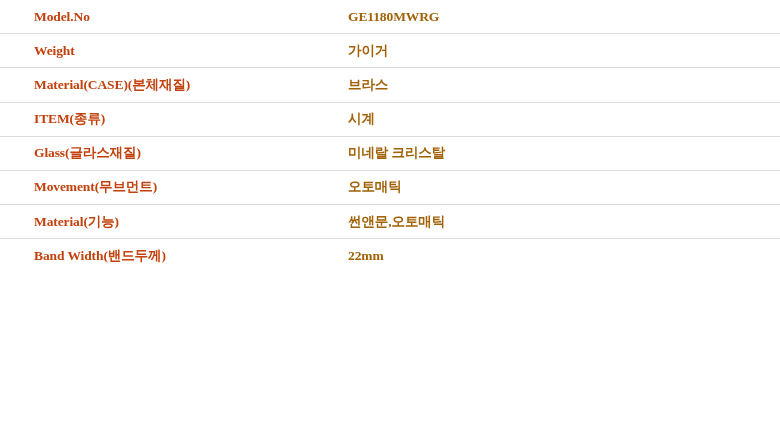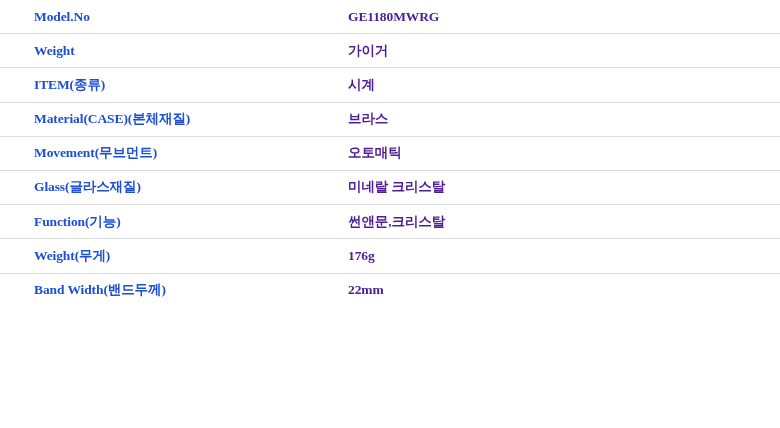--- a/index.html
+++ b/index.html
@@ -39,28 +39,28 @@
     height: 33.2px;
   }
   .spec-table tr:last-child td {
     border-bottom: none;
   }
   td.label-cell {
     width: 305px;
     padding-left: 34px;
     font-weight: bold;
     font-family: "Liberation Serif", serif;
-    color: #1d4ed8;
+    color: #c2410c;
     letter-spacing: -0.1px;
   }
   td.value-cell {
     padding-left: 9px;
     font-weight: bold;
     font-family: "Liberation Serif", serif;
-    color: #4c1d95;
+    color: #a16207;
     letter-spacing: -0.1px;
   }
   .value-cell.korean,
   .label-cell {
     font-weight: bold;
   }
 </style>
 </head>
 <body>
 
@@ -69,42 +69,38 @@
     <tbody>
       <tr>
         <td class="label-cell">Model.No</td>
         <td class="value-cell">GE1180MWRG</td>
       </tr>
       <tr>
         <td class="label-cell">Weight</td>
         <td class="value-cell">가이거</td>
       </tr>
       <tr>
+        <td class="label-cell">Material(CASE)(본체재질)</td>
+        <td class="value-cell">브라스</td>
+      </tr>
+      <tr>
         <td class="label-cell">ITEM(종류)</td>
         <td class="value-cell">시계</td>
       </tr>
       <tr>
-        <td class="label-cell">Material(CASE)(본체재질)</td>
-        <td class="value-cell">브라스</td>
+        <td class="label-cell">Glass(글라스재질)</td>
+        <td class="value-cell">미네랄 크리스탈</td>
       </tr>
       <tr>
         <td class="label-cell">Movement(무브먼트)</td>
         <td class="value-cell">오토매틱</td>
       </tr>
       <tr>
-        <td class="label-cell">Glass(글라스재질)</td>
-        <td class="value-cell">미네랄 크리스탈</td>
-      </tr>
-      <tr>
-        <td class="label-cell">Function(기능)</td>
-        <td class="value-cell">썬앤문,크리스탈</td>
-      </tr>
-      <tr>
-        <td class="label-cell">Weight(무게)</td>
-        <td class="value-cell">176g</td>
+        <td class="label-cell">Material(기능)</td>
+        <td class="value-cell">썬앤문,오토매틱</td>
       </tr>
       <tr>
         <td class="label-cell">Band Width(밴드두께)</td>
         <td class="value-cell">22mm</td>
       </tr>
     </tbody>
   </table>
 </div>
 
 </body></html>

